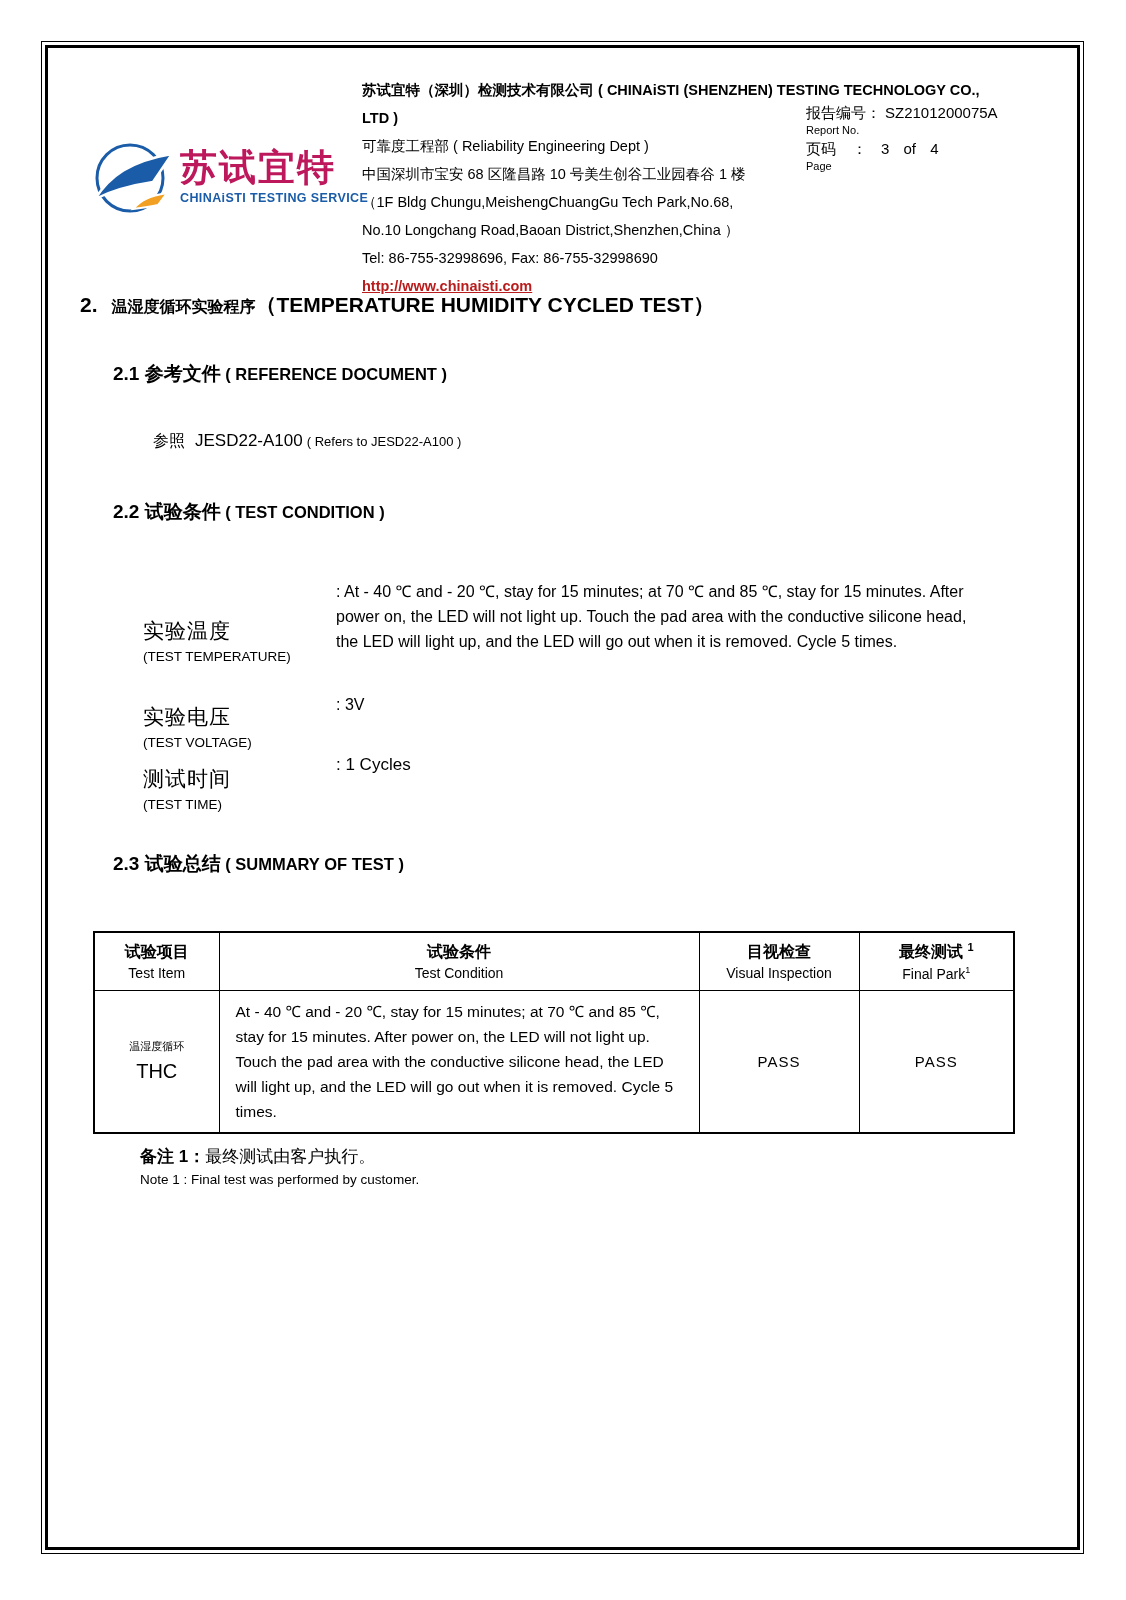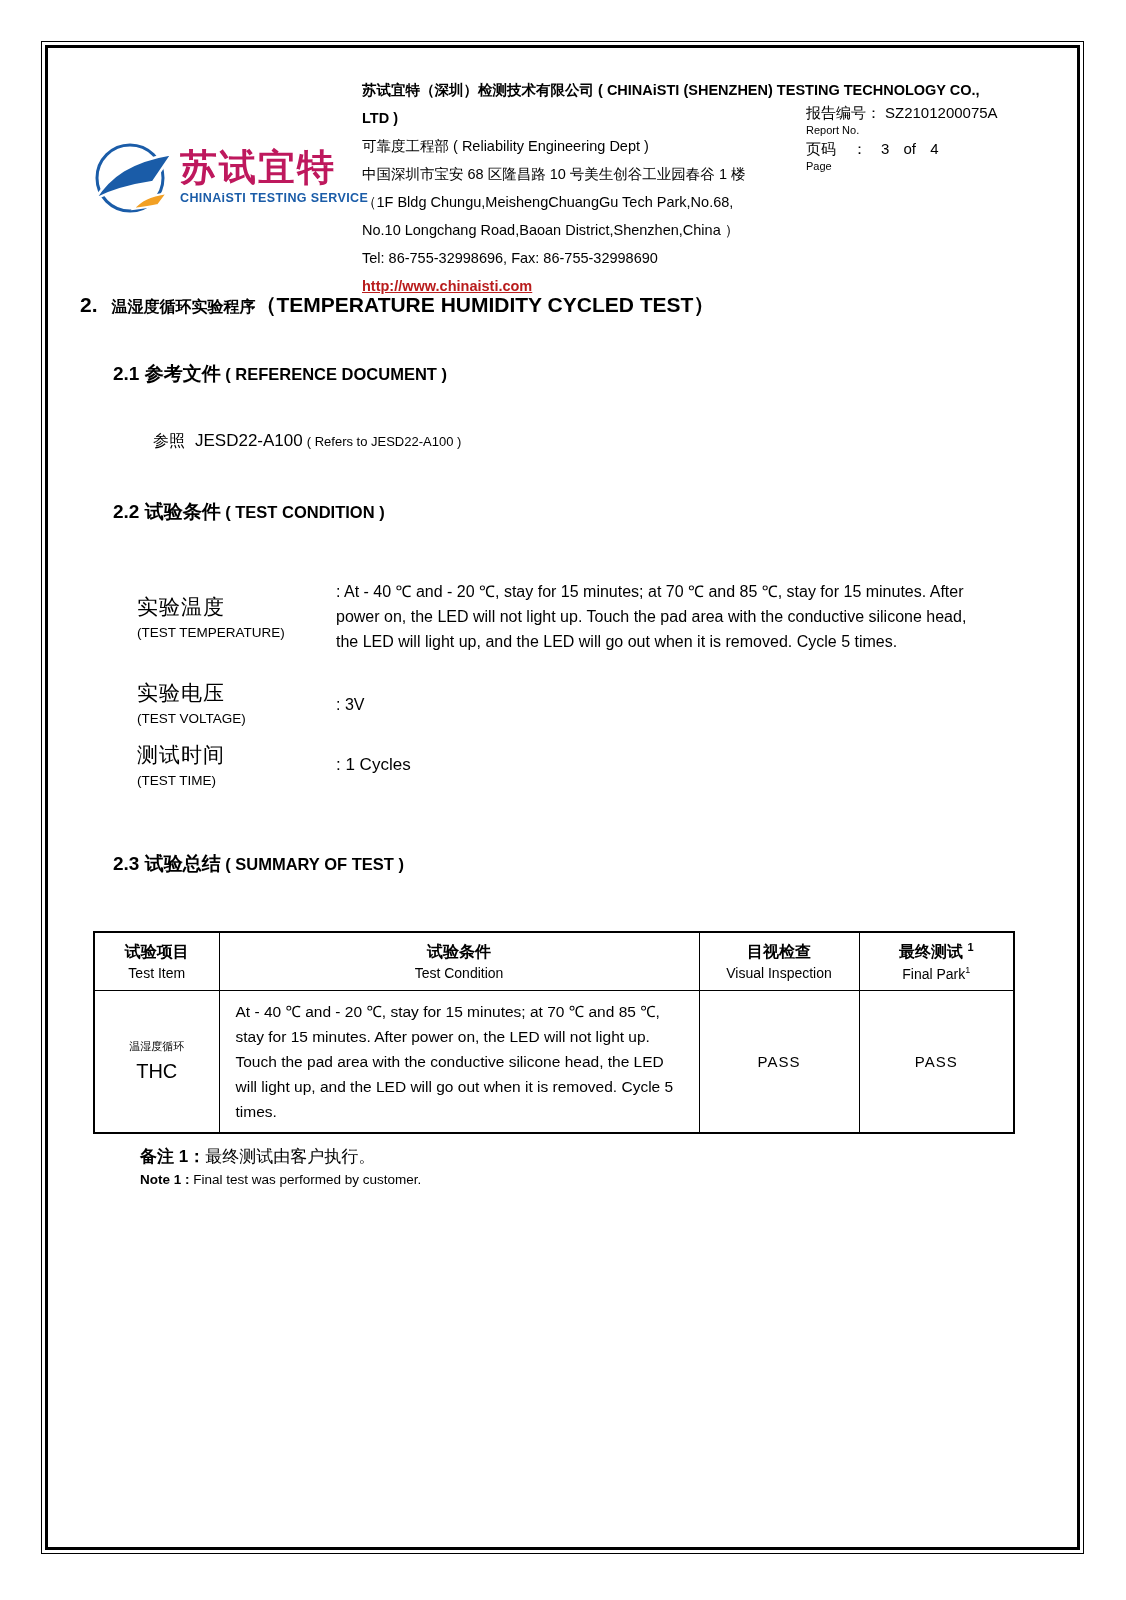--- a/index.html
+++ b/index.html
@@ -42,21 +42,21 @@
   #sec-cond  { top:451px; }
   #sec-sum   { top:803px; }
 
   
   .ref-line { position:absolute; left:105px; top:383px; white-space:nowrap; }
   .ref-line .cn { font-size:16px; margin-right:10px; }
   .ref-line .code { font-size:17px; }
   .ref-line .paren { font-size:13px; margin-left:4px; }
 
   
-  .cond-label { position:absolute; left:89px; }
+  .cond-label { position:absolute; left:95px;margin-top:24px; }
   .cond-label .lbl-cn { font-size:21px; letter-spacing:1px; }
   .cond-label .lbl-en { font-size:13.5px; margin-top:4px; }
   #cond-temp-label { top:545px; }
   #cond-volt-label { top:631px; }
   #cond-time-label { top:693px; }
   .cond-value { position:absolute; left:288px; font-size:16px; line-height:25px; }
   #cond-temp-value { top:531px; width:640px; }
   #cond-volt-value { top:644px; }
   #cond-time-value { top:704px; font-size:17px; }
 
@@ -74,21 +74,21 @@
   .cell-item .item-cn { font-size:11px; }
   .cell-item .item-en { font-size:20px; margin-top:6px; }
   .cell-cond { padding:8px 16px; font-size:15.5px; line-height:25px; text-align:left; height:133px; }
   .cell-pass { text-align:center; font-size:15px; letter-spacing:1px; }
 
   
   .note { position:absolute; left:92px; top:1097px; }
   .note-cn { font-size:17px; }
   .note-cn .nlabel { font-weight:bold; }
   .note-en { font-size:13.5px; margin-top:4px; }
-  .note-en .nlabel { font-weight:bold; }
+  .note-en .nlabel { font-weight:normal; }
 </style>
 </head>
 <body>
 
 <div class="page">
   <div class="frame">
 
     <div>
 
       <div class="logo">

